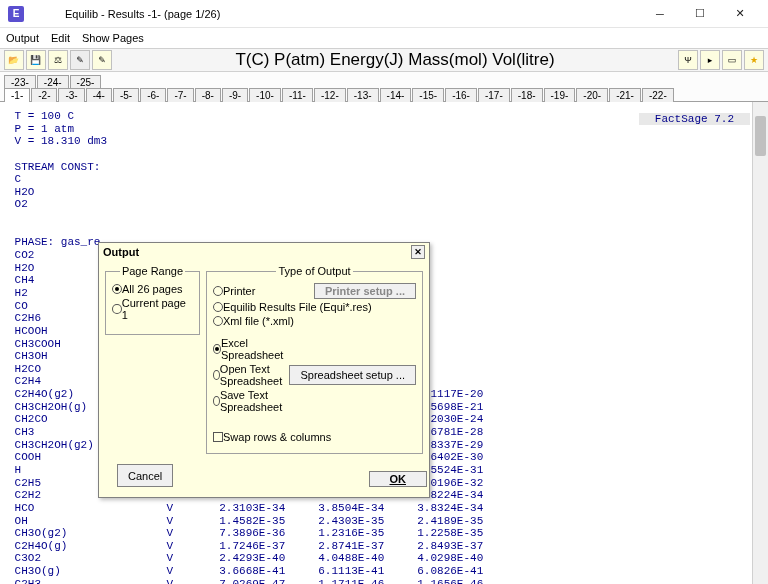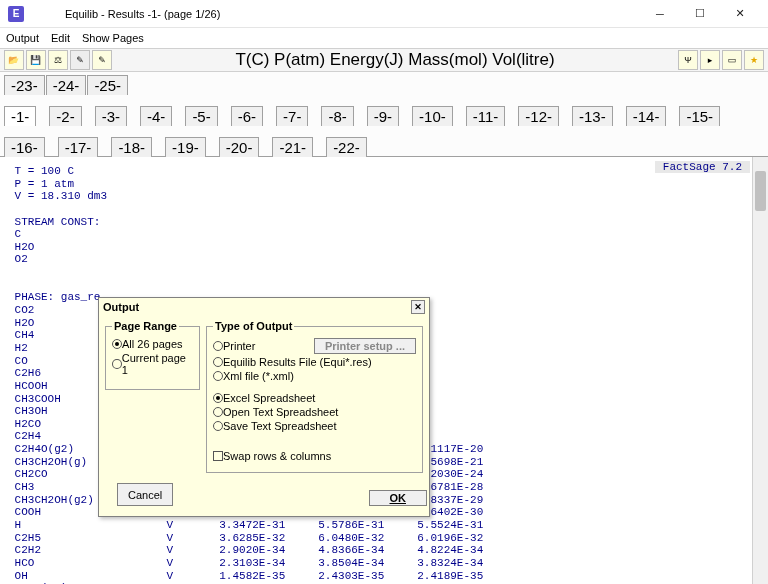--- a/index.html
+++ b/index.html
@@ -6,35 +6,35 @@
   body { background: #fff; width: 768px; height: 584px; overflow: hidden; font-size: 11px; position: relative;}
   .titlebar { height: 28px; display:flex; align-items:center; padding: 0 8px; border-bottom:1px solid #e5e5e5; background:#fff;}
   .titlebar .icon { width:16px; height:16px; background:#5a4fcf; border-radius:2px; margin-right:6px; display:flex;align-items:center;justify-content:center;color:#fff;font-weight:bold;font-size:10px;}
   .titlebar .title { flex:1;padding-left:35px; }
   .winbtns { display:flex; gap:0; }
   .winbtn { width:40px; height:24px; display:flex;align-items:center;justify-content:center; color:#222; }
   .menubar { height:20px; display:flex; gap:12px; padding:0 6px; align-items:center; font-size:11px; }
   .toolbar { height:24px; display:flex; align-items:center; gap:2px; padding:0 4px; border-top:1px solid #d0d0d0; border-bottom:1px solid #d0d0d0; background:#f5f5f5;}
   .tbtn { width:20px; height:20px; border:1px solid #c0c0c0; background:#fdfde0; font-size:9px; display:flex;align-items:center;justify-content:center;}
   .toolbar .formula { flex:1; text-align:center; font-size:17px; color:#000;}
-  .tabbar { border-bottom:1px solid #a0a0a0; padding:3px 4px 0 4px; display:flex; flex-wrap:wrap; gap:12px; font-size:15px; background:#fcfcfc;}
+  .tabbar { border-bottom:1px solid #a0a0a0; padding:3px 4px 0 4px; display:flex; flex-wrap:wrap; gap:0px; font-size:10px; background:#fcfcfc;}
   .tab { border:1px solid #a0a0a0; border-bottom:none; padding:1px 6px; background:#f0f0f0;margin-right:1px;margin-bottom:-1px;}
   .tab.active { background:#fff;}
   .content { position:relative; height:492px; overflow:hidden; }
   .results { padding: 8px; font-family: "Courier New", monospace; font-size:11px; white-space:pre; color:#00008B; line-height:1.15; }
-  .factsage { position:absolute; top:4px; right:18px; font-family:"Courier New",monospace; font-size:11px; color:#00008B; background:#e8e8e8; padding:0 8px;}
+  .factsage { position:absolute; top:11px; right:18px; font-family:"Courier New",monospace; font-size:11px; color:#00008B; background:#e8e8e8; padding:0 16px;}
   .scrollbar-v { position:absolute; right:0; top:0; width:16px; height:100%; background:#f0f0f0; border-left:1px solid #d0d0d0;}
   .scrollbar-v .thumb { position:absolute; top:14px; left:2px; right:2px; height:40px; background:#c0c0c0; border-radius:2px;}
   
   .dialog { position:absolute; left:98px; top:140px; width:332px; background:#FFFFE1; border:1px solid #808080; box-shadow:2px 2px 4px rgba(0,0,0,.25);}
   .dlg-title { display:flex; align-items:center; justify-content:space-between; padding:2px 4px; font-weight:bold; font-size:11px;}
   .dlg-close { width:14px;height:14px; border:1px solid #808080; background:#f0f0f0; font-size:9px; text-align:center; line-height:12px;}
   .dlg-body { display:flex; gap:6px; padding:4px 6px;}
   fieldset { border:1px solid #a0a0a0; padding:4px 6px 8px 6px; font-size:11px;}
-  legend { font-weight:bold; padding:0 2px;}
+  legend { font-weight:normal; padding:0 2px;text-align:center;}
   .radio-row { display:flex; align-items:center; margin:2px 0; font-size:11px;}
   .radio { width:10px;height:10px;border:1px solid #555;border-radius:50%; display:inline-flex;align-items:center;justify-content:center;}
   .radio.sel::after{content:"";width:4px;height:4px;background:#000;border-radius:50%;}
   .chk { width:10px;height:10px;border:1px solid #555; display:inline-block;}
   .btn { border:1px solid #808080; background:#f0f0f0; padding:1px 10px; font-size:11px;}
   .btn.disabled { color:#888;}
   .dlg-footer { display:flex; justify-content:space-between; padding:6px 2px 10px 18px;}
   .ok { text-decoration:underline; font-weight:bold; padding:1px 20px;margin-top:7px;}
 </style>
 </head>
@@ -191,20 +191,21 @@
               </div>
             <div class="radio-row">
                 <span class="radio"></span>
                 <span>Open Text Spreadsheet</span>
               </div>
             <div class="radio-row">
                 <span class="radio"></span>
                 <span>Save Text Spreadsheet</span>
               </div>
           </div>
+          <button class="btn" style="align-self:center;height:20px;">Spreadsheet setup ...</button>
         </div>
         <div class="radio-row" style="margin-top:16px;">
             <span class="chk"></span>
             <span>Swap rows &amp; columns</span>
           </div>
       </fieldset>
     </div>
     <div class="dlg-footer">
       <button class="btn">Cancel</button>
       <button class="btn ok">OK</button>

